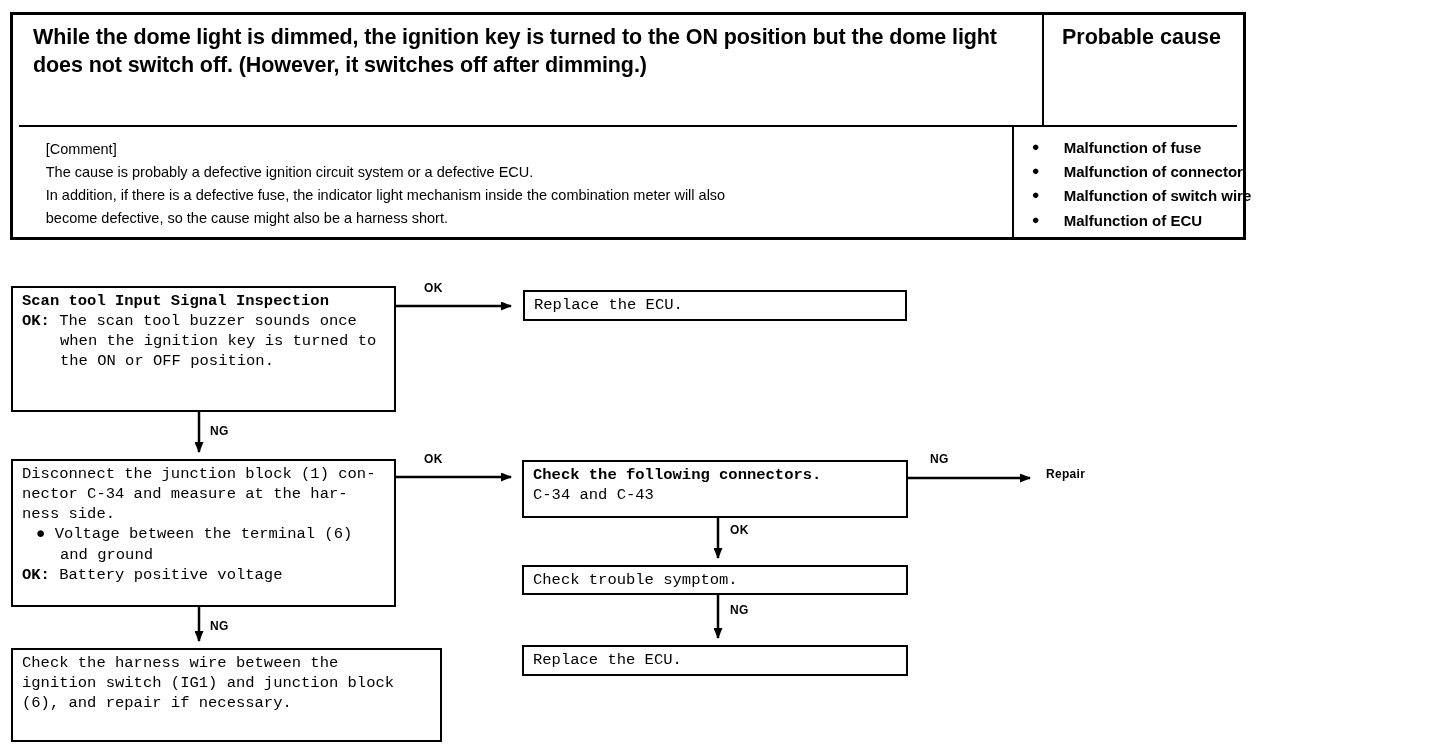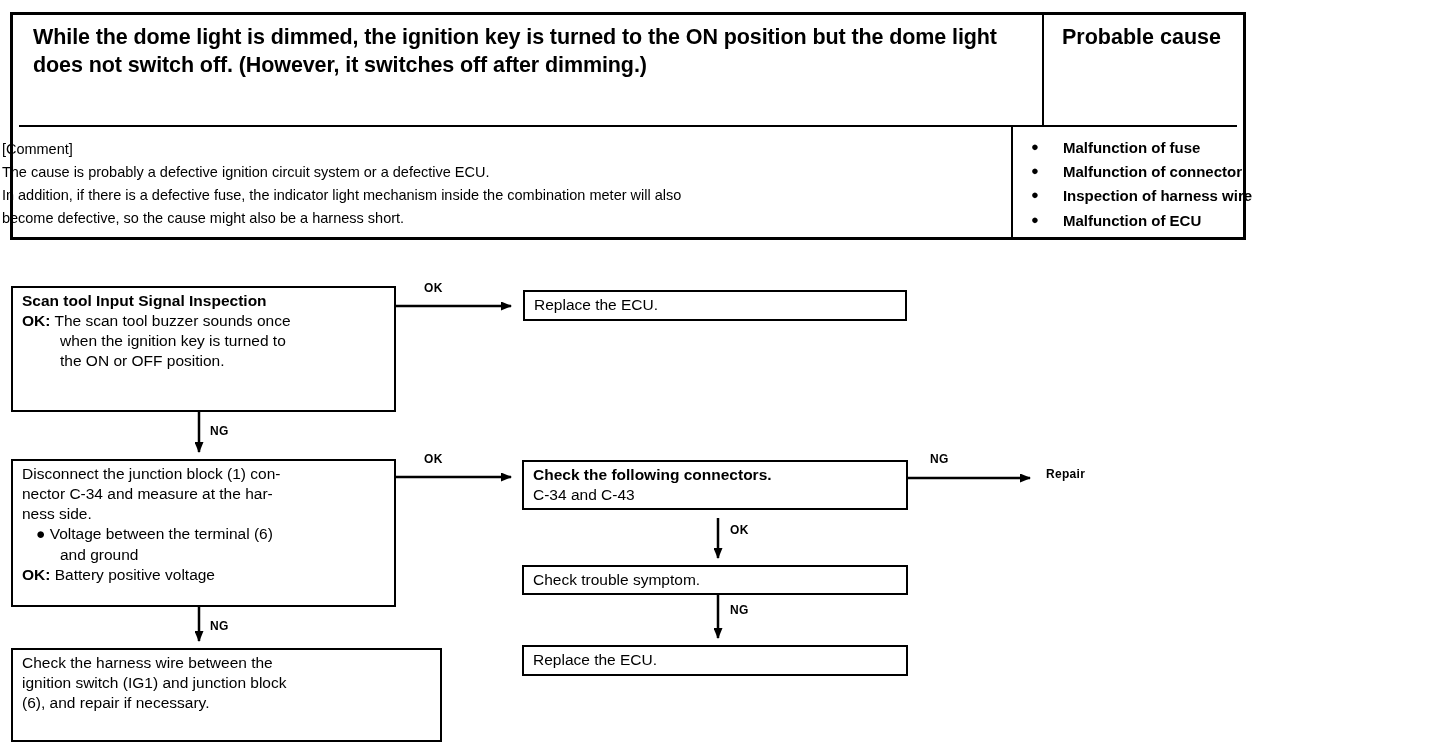--- a/index.html
+++ b/index.html
@@ -61,20 +61,21 @@
   .probable-cause-title {
     font-weight: bold;
     font-size: 21.5px;
     line-height: 1.29;
   }
 
   .comment-block {
     font-size: 14.5px;
     line-height: 1.58;
     padding-top: 2px;
+    margin-left: 43px;
   }
   .comment-block div { white-space: nowrap; }
 
   .cause-list {
     list-style: none;
     margin: 0;
     padding: 0;
     font-size: 15px;
     line-height: 1.62;
   }
@@ -102,21 +103,21 @@
   }
   .fbox {
     position: absolute;
     border: 2px solid #000;
     box-sizing: border-box;
     background: #fff;
     font-size: 15.5px;
     line-height: 1.30;
     padding: 3px 7px 3px 9px;
   }
-  .fbox .ln { white-space: nowrap; }
+  .fbox .ln { white-space: nowrap; font-family: Liberation Mono, monospace; }
   .b { font-weight: bold; }
 
   .flow-label {
     position: absolute;
     font-size: 12px;
     font-weight: 600;
     letter-spacing: 0.3px;
   }
   .flow-label.bold { font-weight: bold; }
 
@@ -125,21 +126,21 @@
     left: 0; top: 0;
     width: 1440px;
     height: 748px;
     pointer-events: none;
   }
 
   
   #box-scan-tool   { left: 11px;  top: 286px; width: 385px; height: 126px; }
   #box-replace-1   { left: 523px; top: 290px; width: 384px; height: 31px; }
   #box-disconnect  { left: 11px;  top: 459px; width: 385px; height: 148px; }
-  #box-check-conn  { left: 522px; top: 460px; width: 386px; height: 50px; }
+  #box-check-conn  { left: 522px; top: 460px; width: 386px; height: 58px; }
   #box-check-symp  { left: 522px; top: 565px; width: 386px; height: 30px; }
   #box-replace-2   { left: 522px; top: 645px; width: 386px; height: 31px; }
   #box-check-harn  { left: 11px;  top: 648px; width: 431px; height: 94px; }
 
   .indent-1 { padding-left: 38px; text-indent: -38px; }
   .indent-2 { padding-left: 38px; }
   .bullet-row { padding-left: 38px; text-indent: -24px; }
   .bullet-cont { padding-left: 38px; }
 </style>
 </head>
@@ -170,21 +171,21 @@
         <li>
           <span class="bullet">●</span>
           <span>Malfunction of fuse</span>
         </li>
         <li>
           <span class="bullet">●</span>
           <span>Malfunction of connector</span>
         </li>
         <li>
           <span class="bullet">●</span>
-          <span>Inspection of harness wire</span>
+          <span>Malfunction of switch wire</span>
         </li>
         <li>
           <span class="bullet">●</span>
           <span>Malfunction of ECU</span>
         </li>
       </ul>
     </div>
   </div>
 </div>
 

